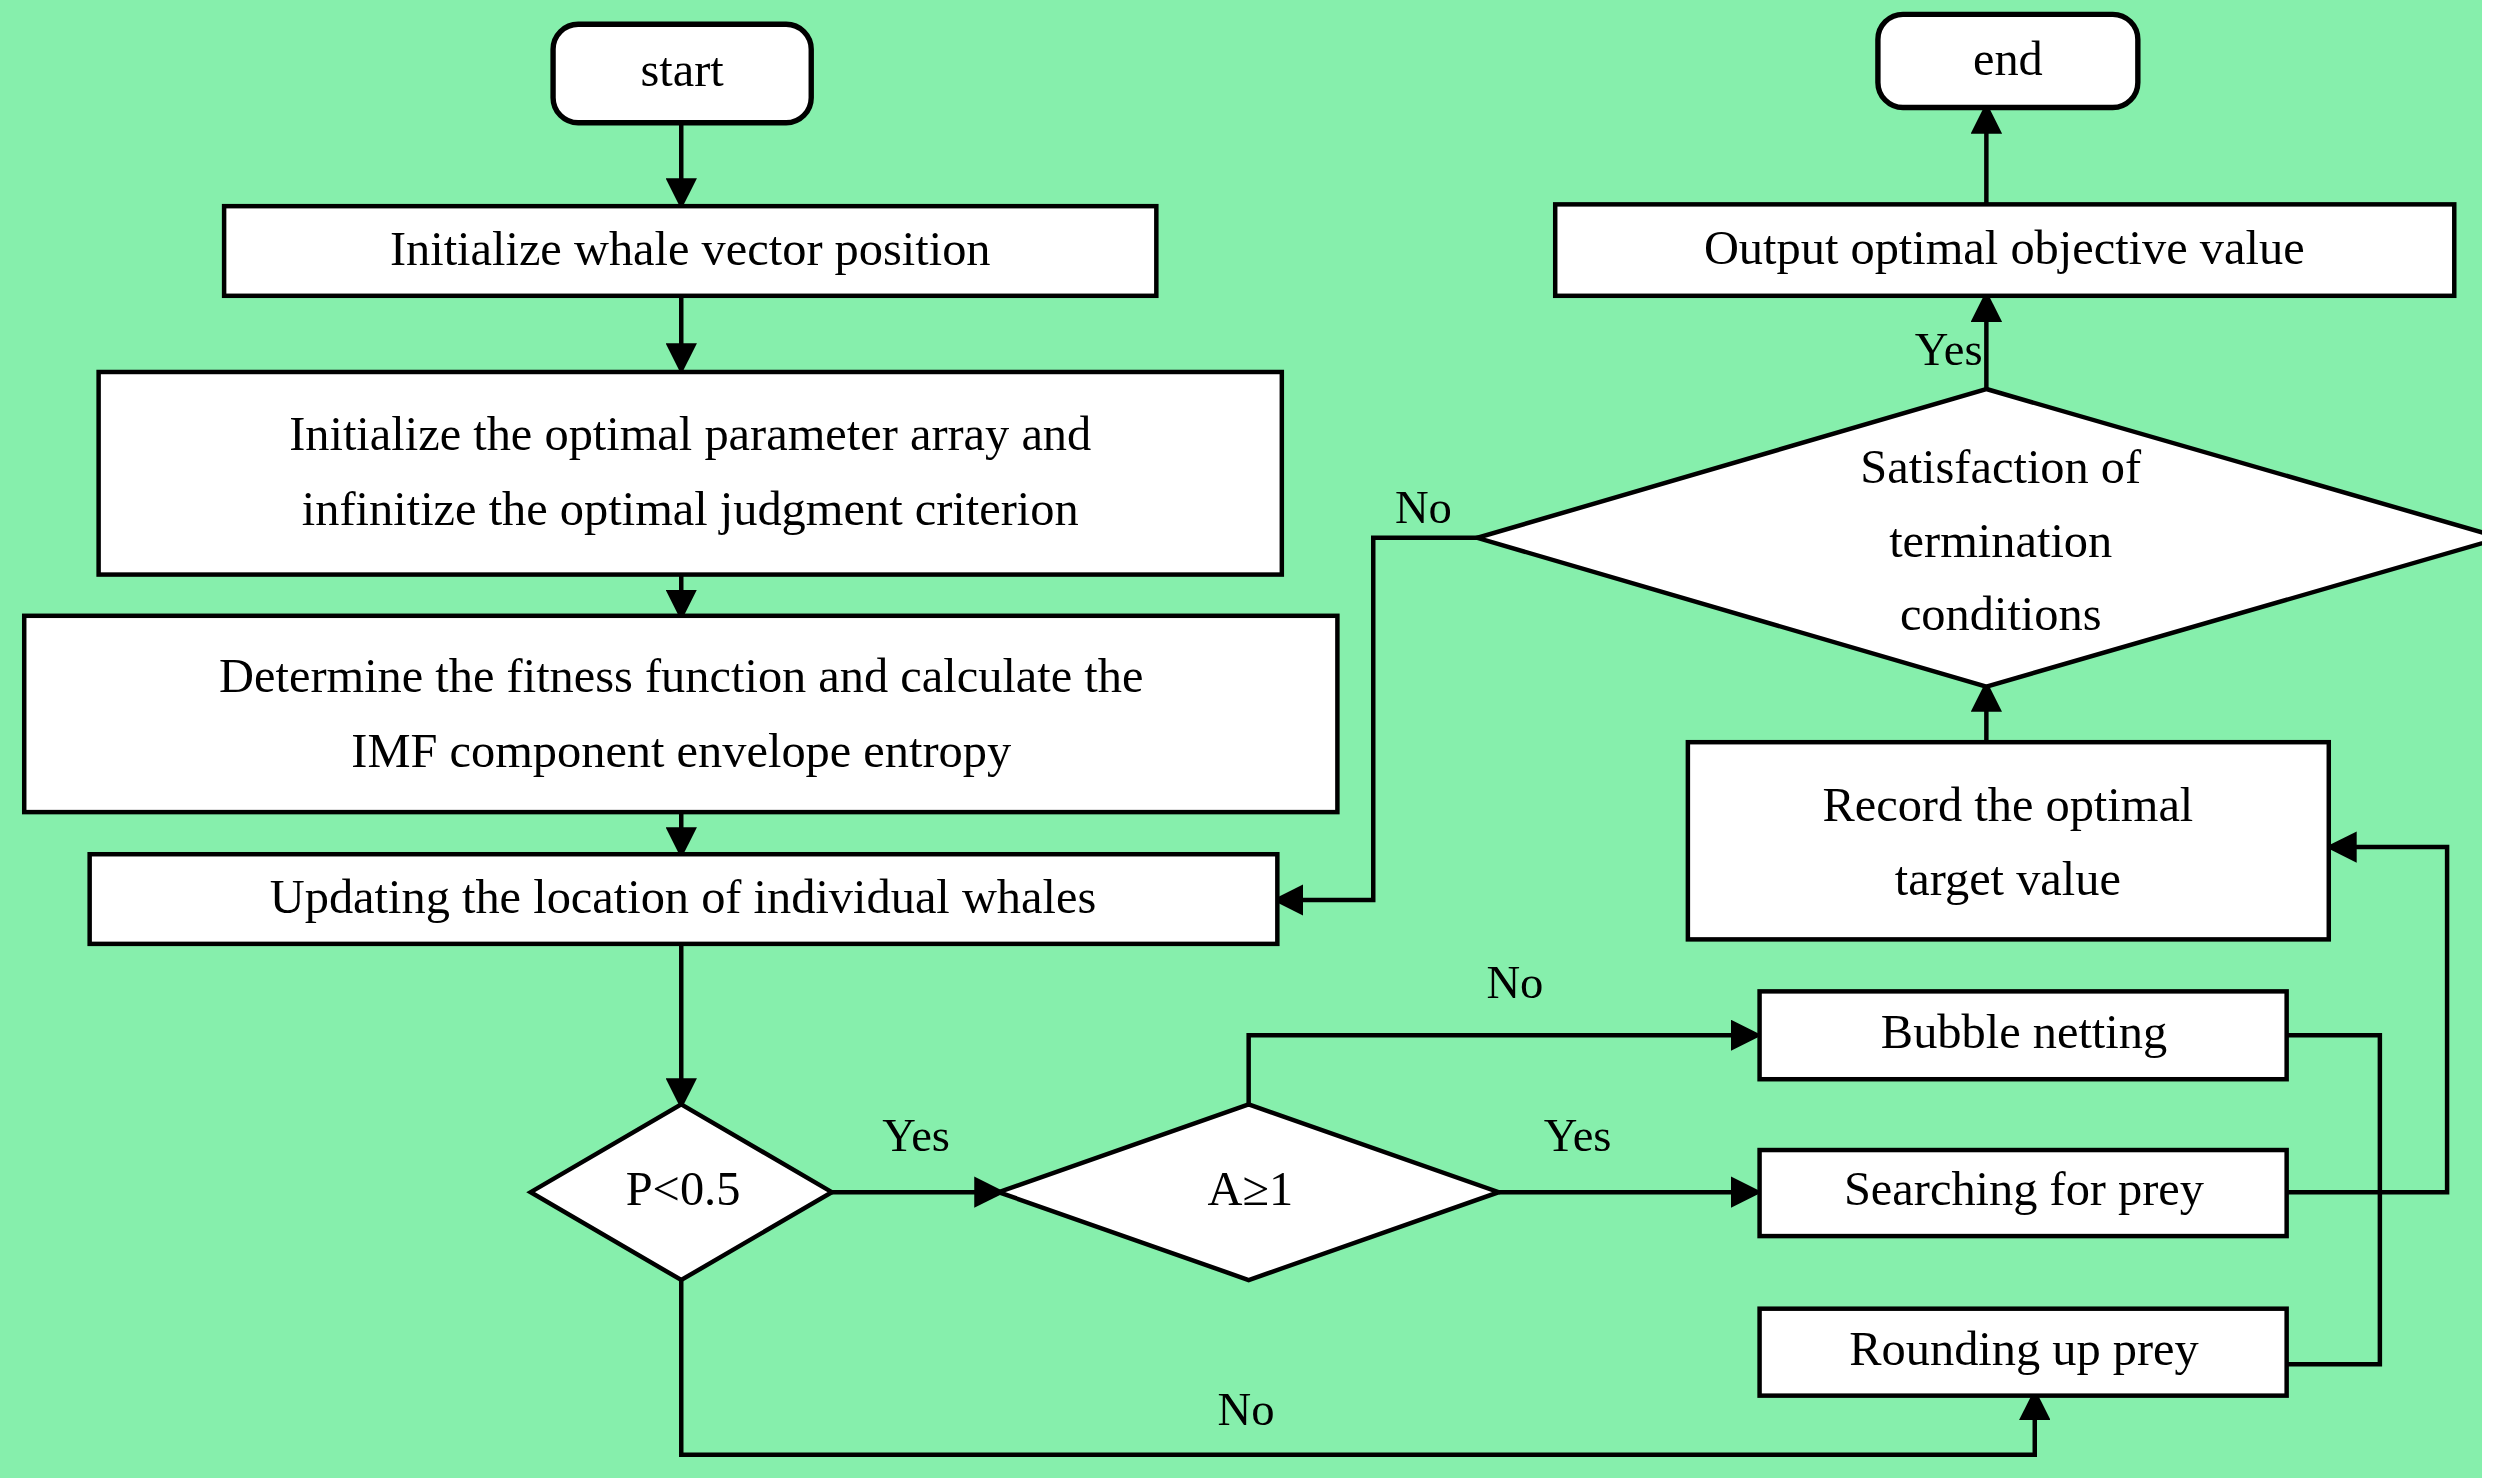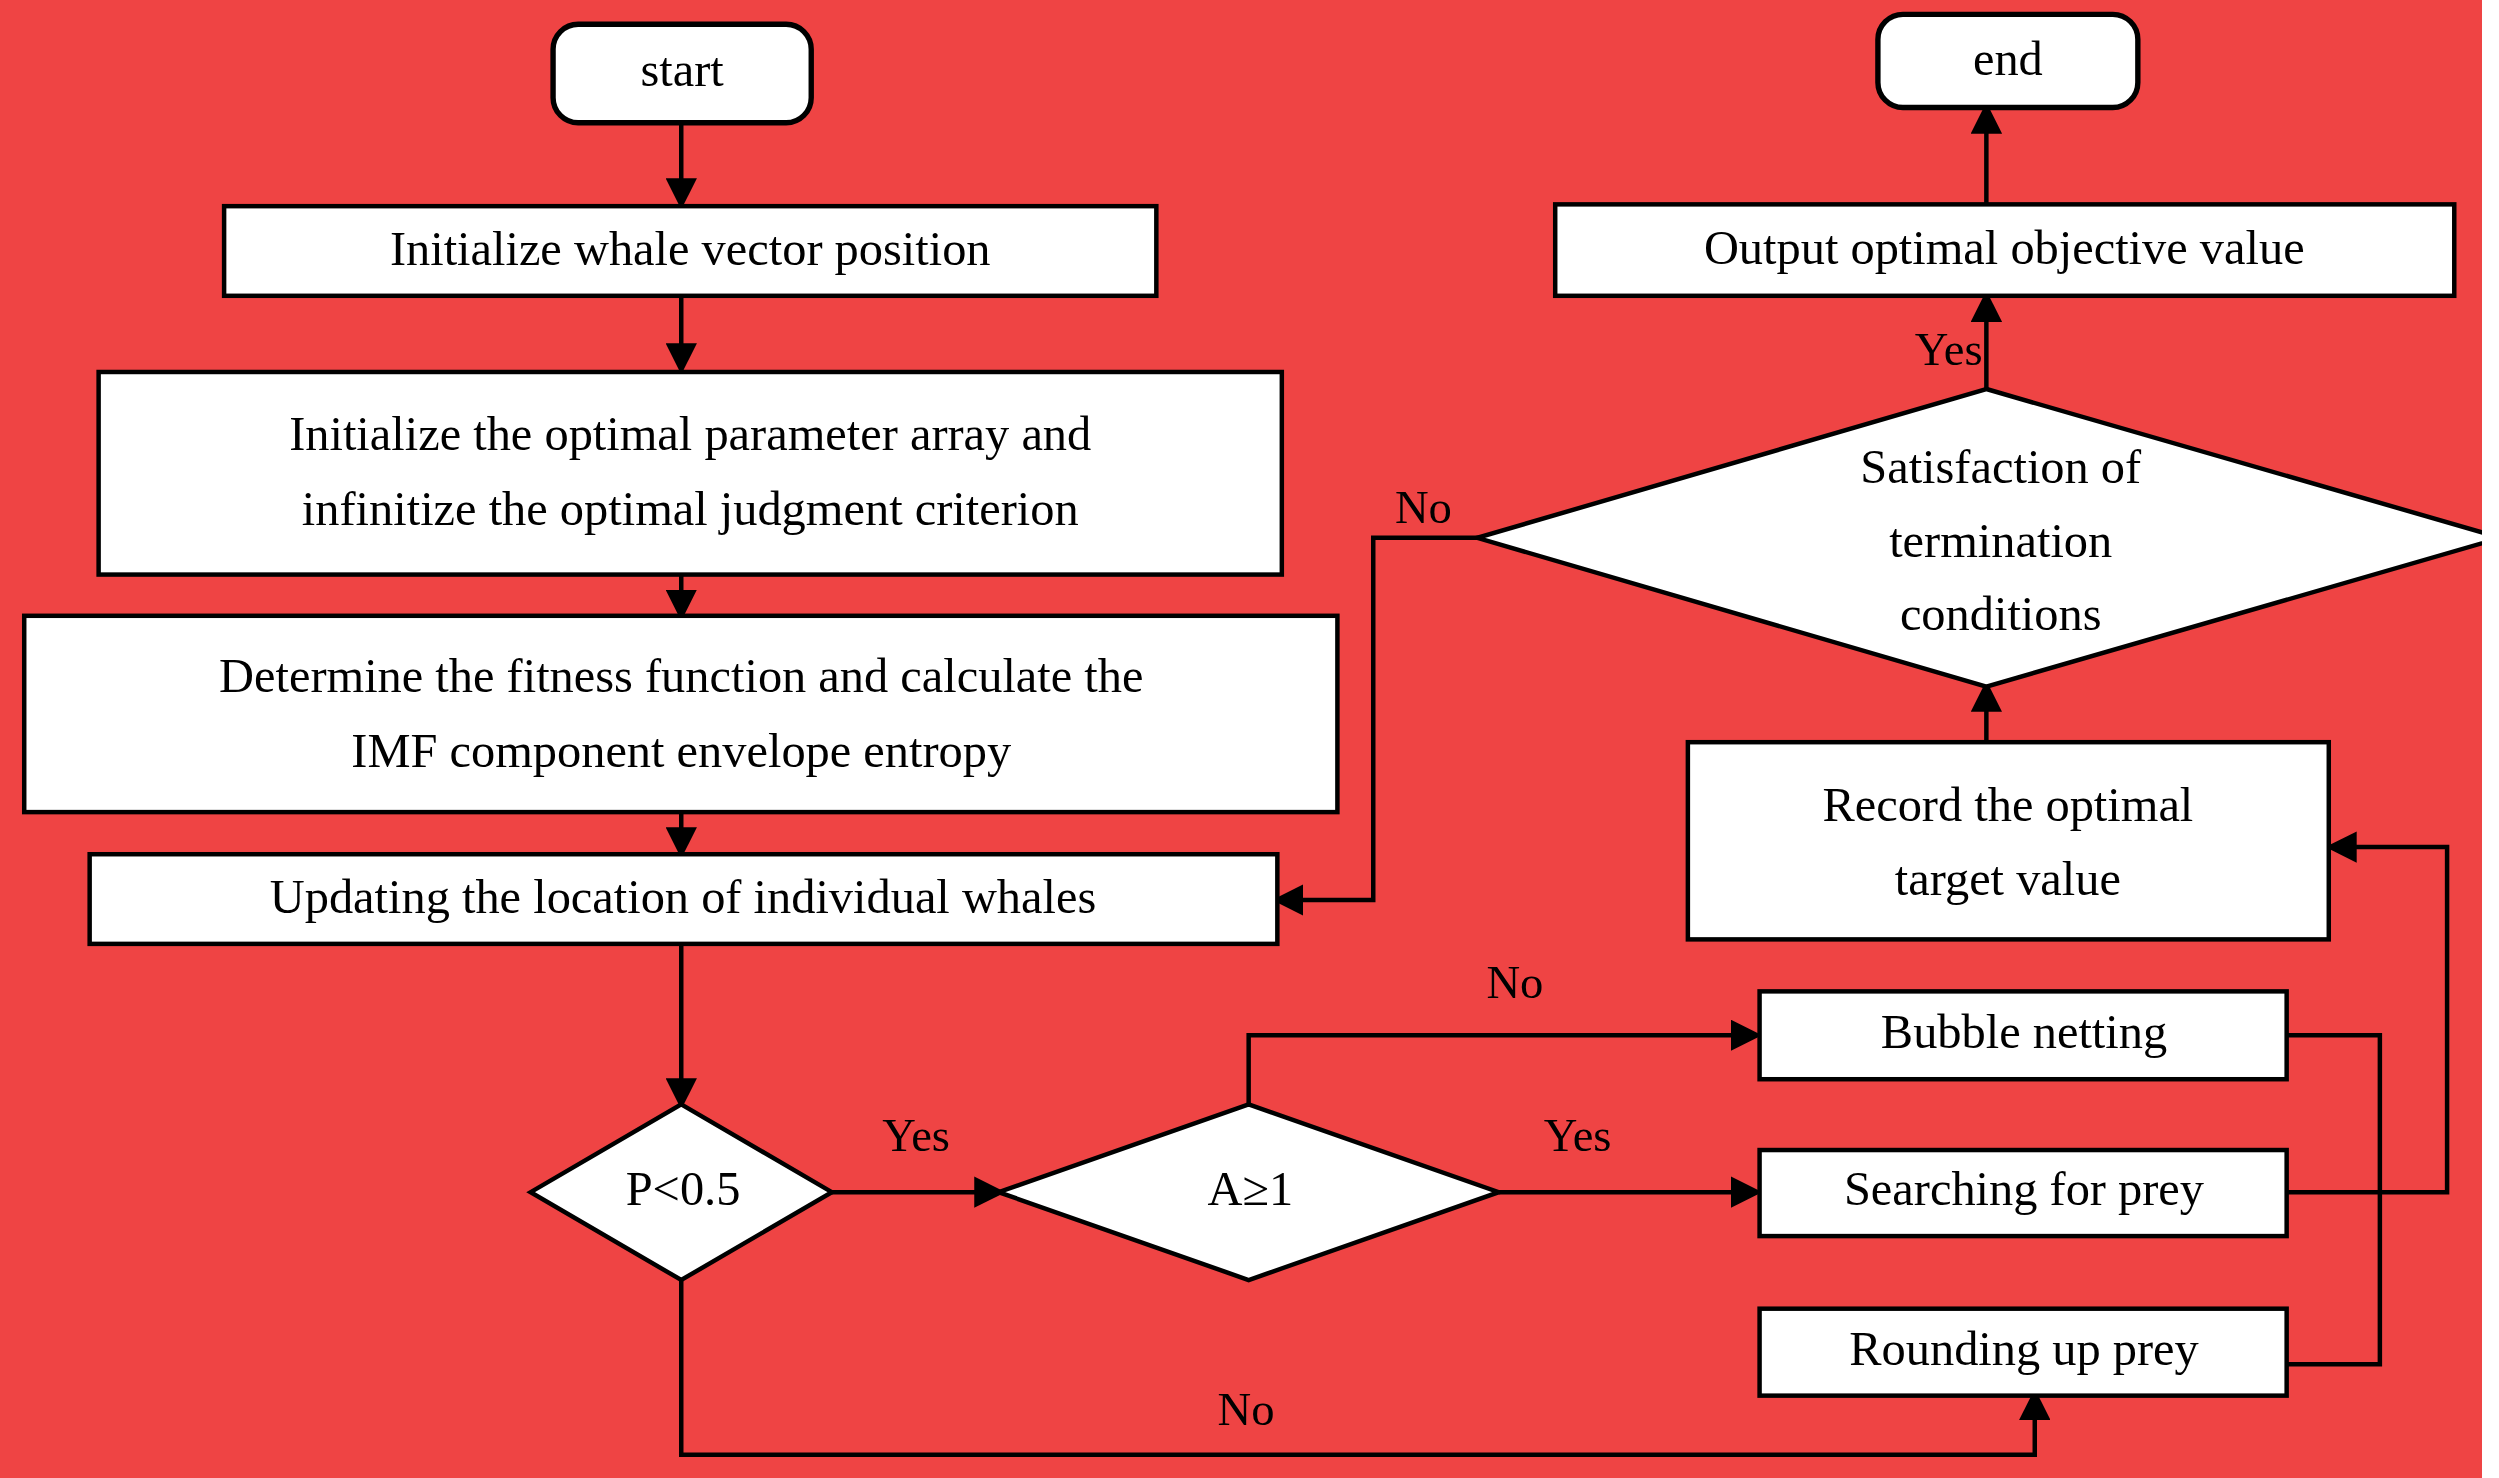--- a/index.html
+++ b/index.html
@@ -7,21 +7,21 @@
     padding: 0;
     background: #ffffff;
   }
   body {
     font-family: "Liberation Serif", "DejaVu Serif", serif;
   }
   #flowchart-root {
     position: relative;
     width: 2482px;
     height: 1479px;
-    background: #ef4444;
+    background: #86efac;
     overflow: hidden;
   }
   svg.diagram {
     display: block;
     width: 2500px;
     height: 1479px;
   }
   .node-shape {
     fill: #ffffff;
     stroke: #000000;

